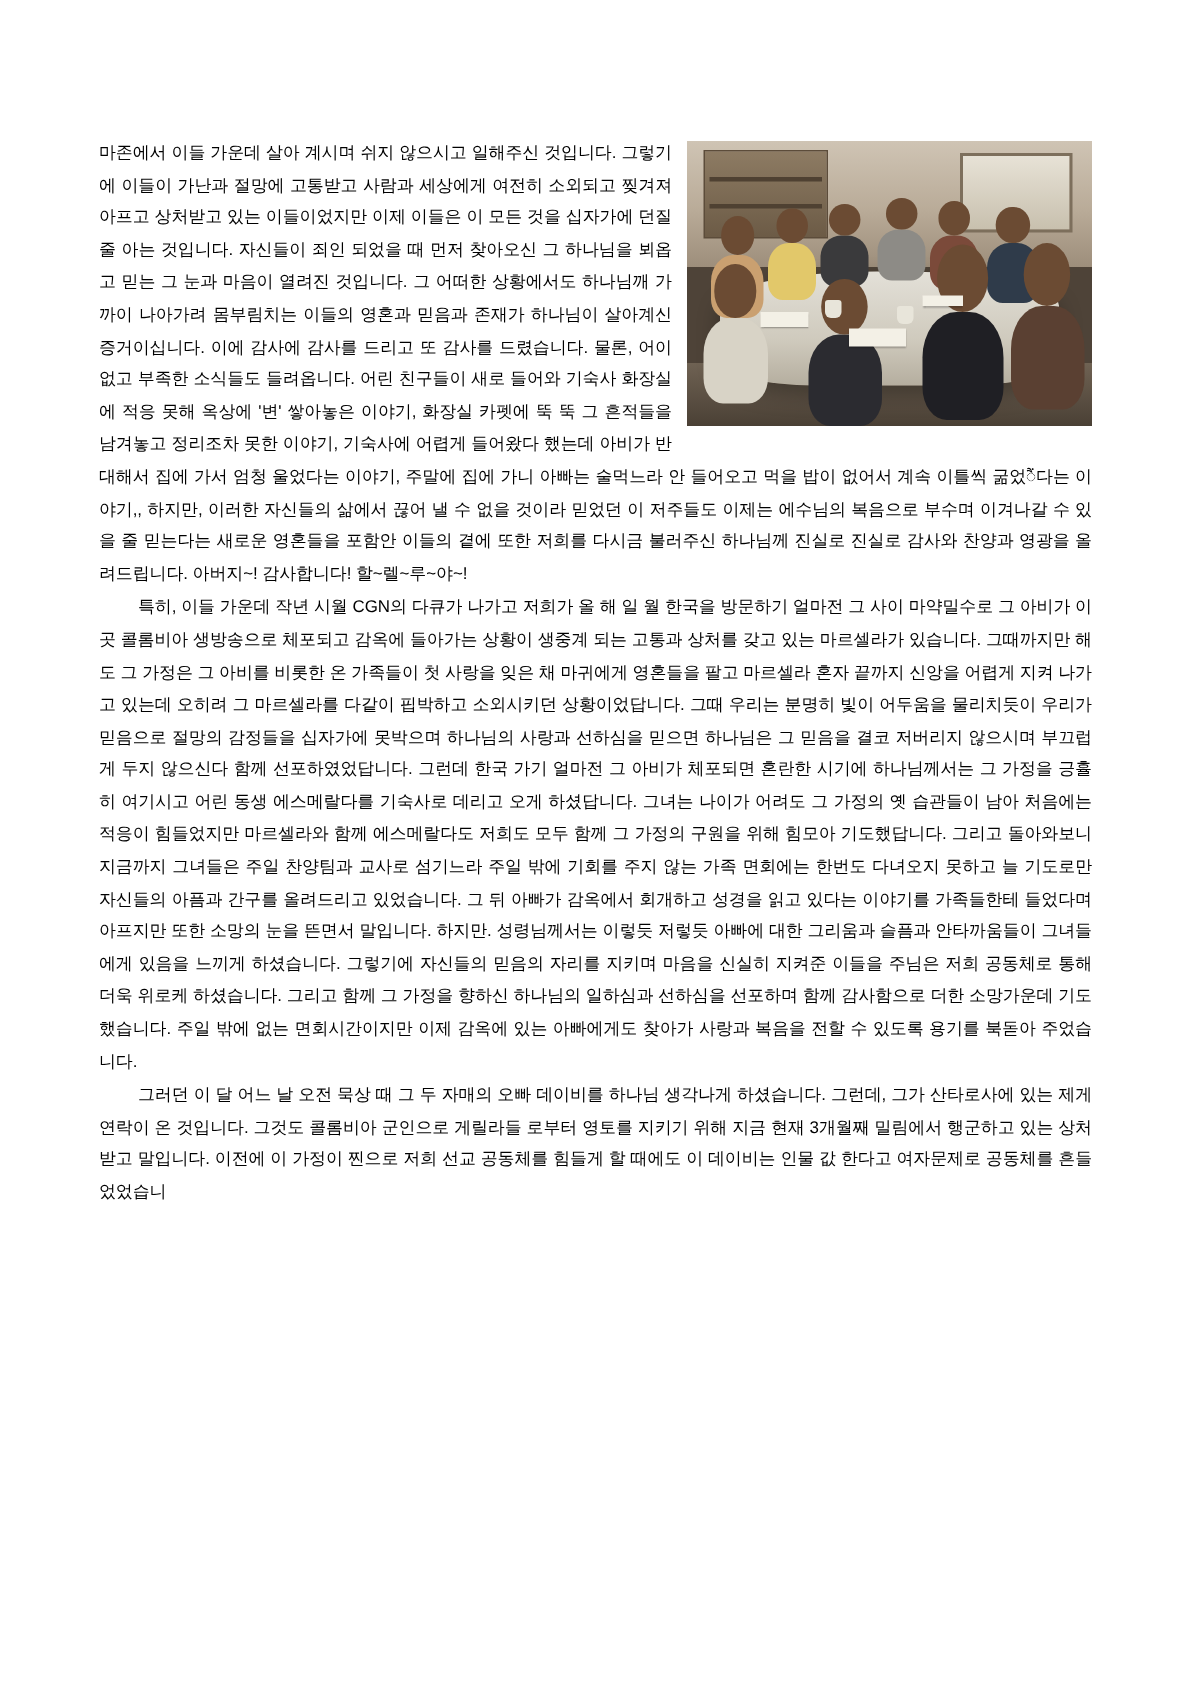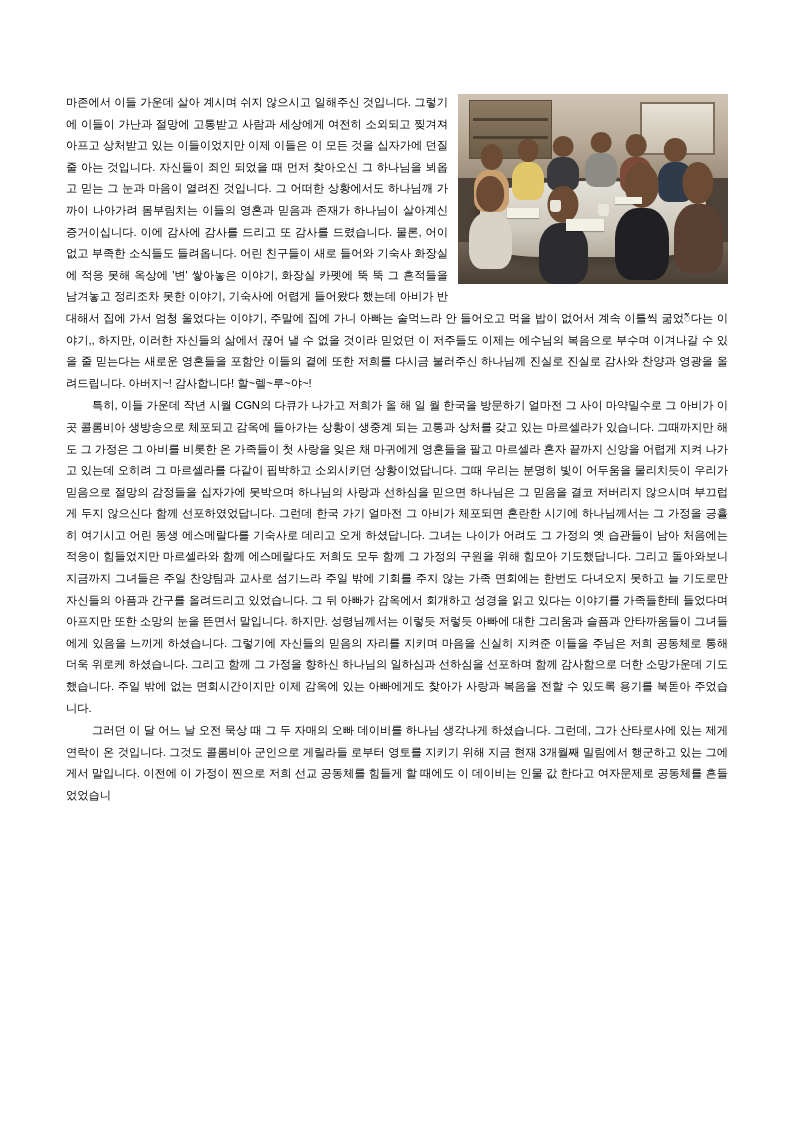--- a/index.html
+++ b/index.html
@@ -154,16 +154,16 @@
         <div class="ph-paper" style="left:18%; top:60%; width:12%; height:5%;"></div>
         <div class="ph-paper" style="left:40%; top:66%; width:14%; height:6%;"></div>
         <div class="ph-paper" style="left:58%; top:54%; width:10%; height:4%;"></div>
         <div class="ph-cup" style="left:34%; top:56%; width:4%; height:6%;"></div>
         <div class="ph-cup" style="left:52%; top:58%; width:4%; height:6%;"></div>
       </div>
     </div>
 
     <p>마존에서 이들 가운데 살아 계시며 쉬지 않으시고 일해주신 것입니다. 그렇기에 이들이 가난과 절망에 고통받고 사람과 세상에게 여전히 소외되고 찢겨져 아프고 상처받고 있는 이들이었지만 이제 이들은 이 모든 것을 십자가에 던질 줄 아는 것입니다. 자신들이 죄인 되었을 때 먼저 찾아오신 그 하나님을 뵈옵고 믿는 그 눈과 마음이 열려진 것입니다. 그 어떠한 상황에서도 하나님깨 가까이 나아가려 몸부림치는 이들의 영혼과 믿음과 존재가 하나님이 살아계신 증거이십니다. 이에 감사에 감사를 드리고 또 감사를 드렸습니다. 물론, 어이없고 부족한 소식들도 들려옵니다. 어린 친구들이 새로 들어와 기숙사 화장실에 적응 못해 옥상에 '변' 쌓아놓은 이야기, 화장실 카펫에 뚝 뚝 그 흔적들을 남겨놓고 정리조차 못한 이야기, 기숙사에 어렵게 들어왔다 했는데 아비가 반대해서 집에 가서 엄청 울었다는 이야기, 주말에 집에 가니 아빠는 술먹느라 안 들어오고 먹을 밥이 없어서 계속 이틀씩 굶었ैं다는 이야기,, 하지만, 이러한 자신들의 삶에서 끊어 낼 수 없을 것이라 믿었던 이 저주들도 이제는 에수님의 복음으로 부수며 이겨나갈 수 있을 줄 믿는다는 새로운 영혼들을 포함안 이들의 곁에 또한 저희를 다시금 불러주신 하나님께 진실로 진실로 감사와 찬양과 영광을 올려드립니다.  아버지~! 감사합니다! 할~렐~루~야~!</p>
     <p class="indent gap">특히, 이들 가운데 작년 시월 CGN의 다큐가 나가고 저희가 올 해 일 월 한국을 방문하기 얼마전 그 사이 마약밀수로 그 아비가 이곳 콜롬비아 생방송으로 체포되고 감옥에 들아가는 상황이 생중계 되는 고통과 상처를 갖고 있는 마르셀라가 있습니다. 그때까지만 해도 그 가정은 그 아비를 비롯한 온 가족들이 첫 사랑을 잊은 채 마귀에게 영혼들을 팔고 마르셀라 혼자 끝까지 신앙을 어렵게 지켜 나가고 있는데 오히려 그 마르셀라를 다같이 핍박하고 소외시키던 상황이었답니다. 그때 우리는 분명히 빛이 어두움을 물리치듯이 우리가 믿음으로 절망의 감정들을 십자가에 못박으며 하나님의 사랑과 선하심을 믿으면 하나님은 그 믿음을 결코 저버리지 않으시며 부끄럽게 두지 않으신다 함께 선포하였었답니다. 그런데 한국 가기 얼마전 그 아비가 체포되면 혼란한 시기에 하나님께서는 그 가정을 긍휼히 여기시고 어린 동생 에스메랄다를 기숙사로 데리고 오게 하셨답니다. 그녀는 나이가 어려도 그 가정의 옛 습관들이 남아 처음에는 적응이 힘들었지만 마르셀라와 함께 에스메랄다도 저희도 모두 함께 그 가정의 구원을 위해 힘모아 기도했답니다. 그리고 돌아와보니 지금까지 그녀들은 주일 찬양팀과 교사로 섬기느라 주일 밖에 기회를 주지 않는 가족 면회에는 한번도 다녀오지 못하고 늘 기도로만 자신들의 아픔과 간구를 올려드리고 있었습니다. 그 뒤 아빠가 감옥에서 회개하고 성경을 읽고 있다는 이야기를 가족들한테 들었다며 아프지만 또한 소망의 눈을 뜬면서 말입니다. 하지만. 성령님께서는 이렇듯 저렇듯 아빠에 대한 그리움과 슬픔과 안타까움들이 그녀들에게 있음을 느끼게 하셨습니다. 그렇기에 자신들의 믿음의 자리를 지키며 마음을 신실히 지켜준 이들을 주님은 저희 공동체로 통해 더욱 위로케 하셨습니다. 그리고 함께 그 가정을 향하신 하나님의 일하심과 선하심을 선포하며 함께 감사함으로 더한 소망가운데 기도했습니다.  주일 밖에 없는 면회시간이지만 이제 감옥에 있는 아빠에게도 찾아가 사랑과 복음을 전할 수 있도록 용기를 북돋아 주었습니다.</p>
-    <p class="indent gap">그러던 이 달 어느 날 오전 묵상 때 그 두 자매의 오빠 데이비를 하나님 생각나게 하셨습니다. 그런데, 그가 산타로사에 있는 제게 연락이 온 것입니다. 그것도 콜롬비아 군인으로 게릴라들 로부터 영토를 지키기 위해 지금 현재 3개월째 밀림에서 행군하고 있는 그에게서 말입니다. 이전에 이 가정이 찐으로 저희 선교 공동체를 힘들게 할 때에도 이 데이비는 인물 값 한다고 여자문제로 공동체를 흔들었었습니</p>
+    <p class="indent gap">그러던 이 달 어느 날 오전 묵상 때 그 두 자매의 오빠 데이비를 하나님 생각나게 하셨습니다. 그런데, 그가 산타로사에 있는 제게 연락이 온 것입니다. 그것도 콜롬비아 군인으로 게릴라들 로부터 영토를 지키기 위해 지금 현재 3개월째 밀림에서 행군하고 있는 상처받고 말입니다. 이전에 이 가정이 찐으로 저희 선교 공동체를 힘들게 할 때에도 이 데이비는 인물 값 한다고 여자문제로 공동체를 흔들었었습니</p>
 
   </div>
 </div>
 
 </body></html>

